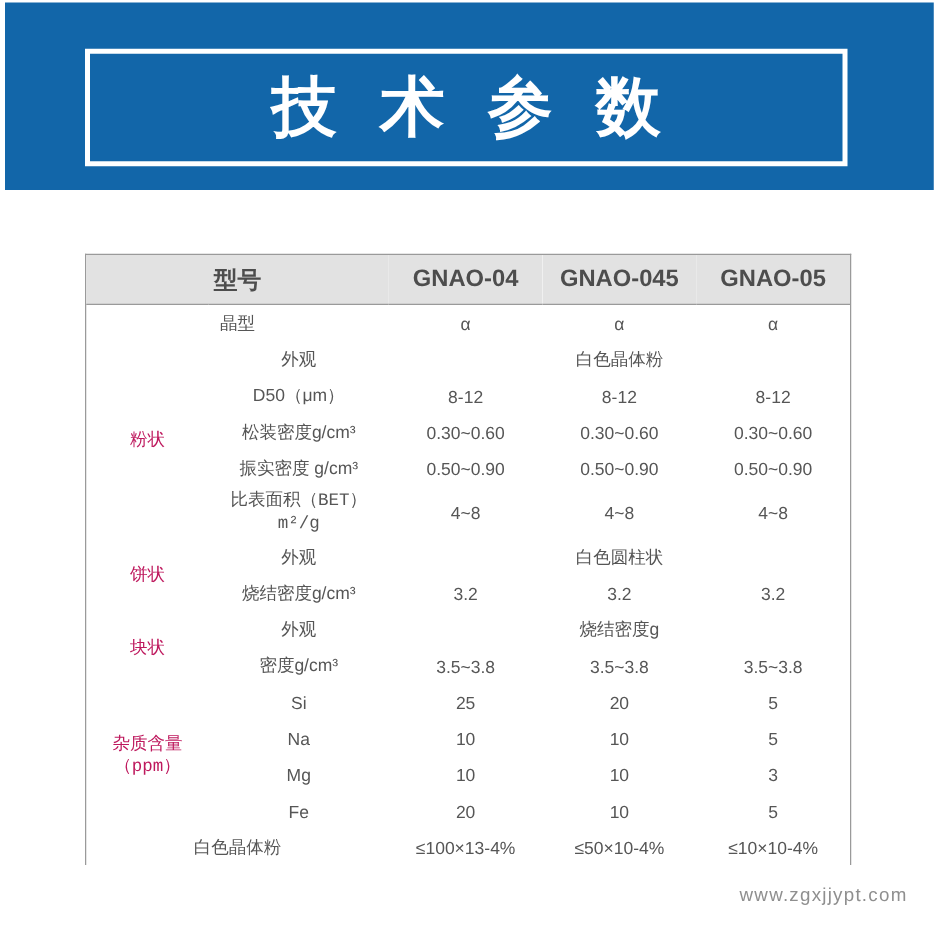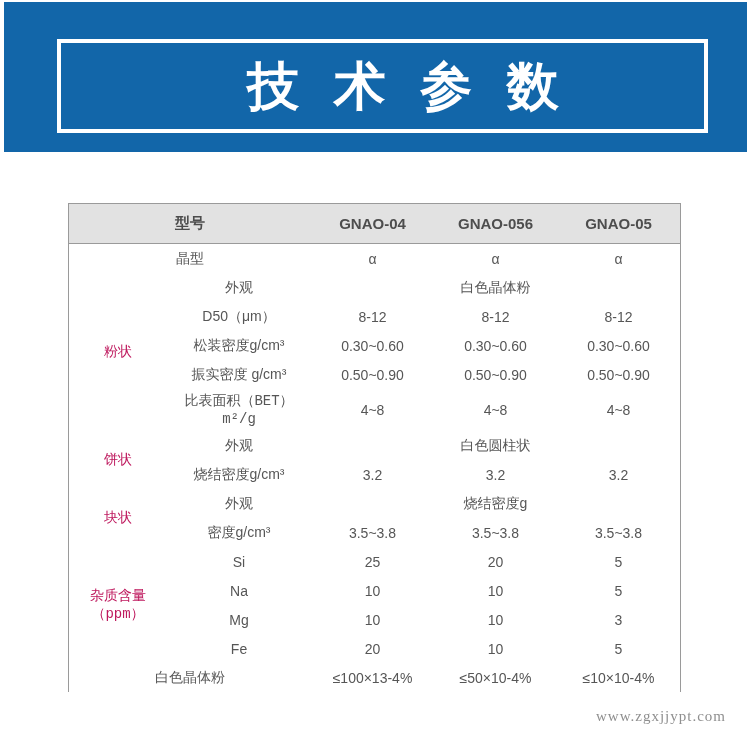--- a/index.html
+++ b/index.html
@@ -7,23 +7,23 @@
     width:750px;height:750px;position:relative;background:#ffffff;
     font-family:"Liberation Sans","DejaVu Sans",sans-serif;
     overflow:hidden;
   }
   
   .banner{
     position:absolute;left:4px;top:2px;width:743px;height:150px;
     background:#1266a9;
   }
   .banner-frame{
-    position:absolute;left:53px;top:37px;width:602px;height:86px;
+    position:absolute;left:64px;top:37px;width:602px;height:86px;
     border:4px solid #ffffff;
-    display:flex;align-items:center;justify-content:center;padding-left:41px;
+    display:flex;align-items:center;justify-content:center;
   }
   .banner-title{
     color:#ffffff;font-size:52px;font-weight:bold;
     letter-spacing:10px;text-indent:10px;white-space:nowrap;
     line-height:1;
   }
   
   .table-wrap{
     position:absolute;left:68px;top:203px;width:613px;
     border:1px solid #9a9a9a;border-bottom:none;
@@ -31,34 +31,34 @@
   }
   table.spec{
     border-collapse:collapse;table-layout:fixed;width:100%;
     font-size:14px;color:#565656;
   }
   table.spec td,table.spec th{
     border:none;text-align:center;vertical-align:middle;
     padding:0 2px;overflow:hidden;
   }
   tr.hdr th{
-    background:#e2e2e2;color:#4d4d4d;font-weight:bold;font-size:15px;
+    background:#e2e2e2;color:#4d4d4d;font-weight:bold;font-size:19px;
     height:39px;border-bottom:1px solid #9a9a9a;
   }
   tr.r td{height:29px;}
   tr.tall td{height:42px;}
   .v{border-left:1px solid #b0b0b0;}          
   .lt{border-bottom:1px solid #cfcfcf;}       
   .sec{border-bottom:1px solid #9a9a9a;}      
   .pre{white-space:pre-line;line-height:1.3;font-family:Liberation Mono, monospace;}
   .cat{color:#be185d;}
   
   .watermark{
     position:absolute;right:24px;top:708px;
-    font-family:Liberation Serif, serif;
+    font-family:Liberation Sans, sans-serif;
     font-size:15px;color:#8f8f8f;letter-spacing:1px;
   }
 </style>
 </head>
 <body>
 
 <div class="banner">
   <div class="banner-frame">
     <div class="banner-title">技 术 参 数</div>
   </div>
@@ -71,21 +71,21 @@
         <col style="width:144px">
     <col style="width:123px">
         <col style="width:123px">
         <col style="width:123px">
   </colgroup>
 
   <tbody>
         <tr class="hdr">
     <th colspan="2">型号</th>
     <th class="v">GNAO-04</th>
-    <th class="v">GNAO-056</th>
+    <th class="v">GNAO-045</th>
     <th class="v">GNAO-05</th>
   </tr>
 
   <tr class="r">
     <td colspan="2" class="sec">晶型</td>
     <td class="v sec">α</td>
     <td class="v sec">α</td>
     <td class="v sec">α</td>
   </tr>
 

